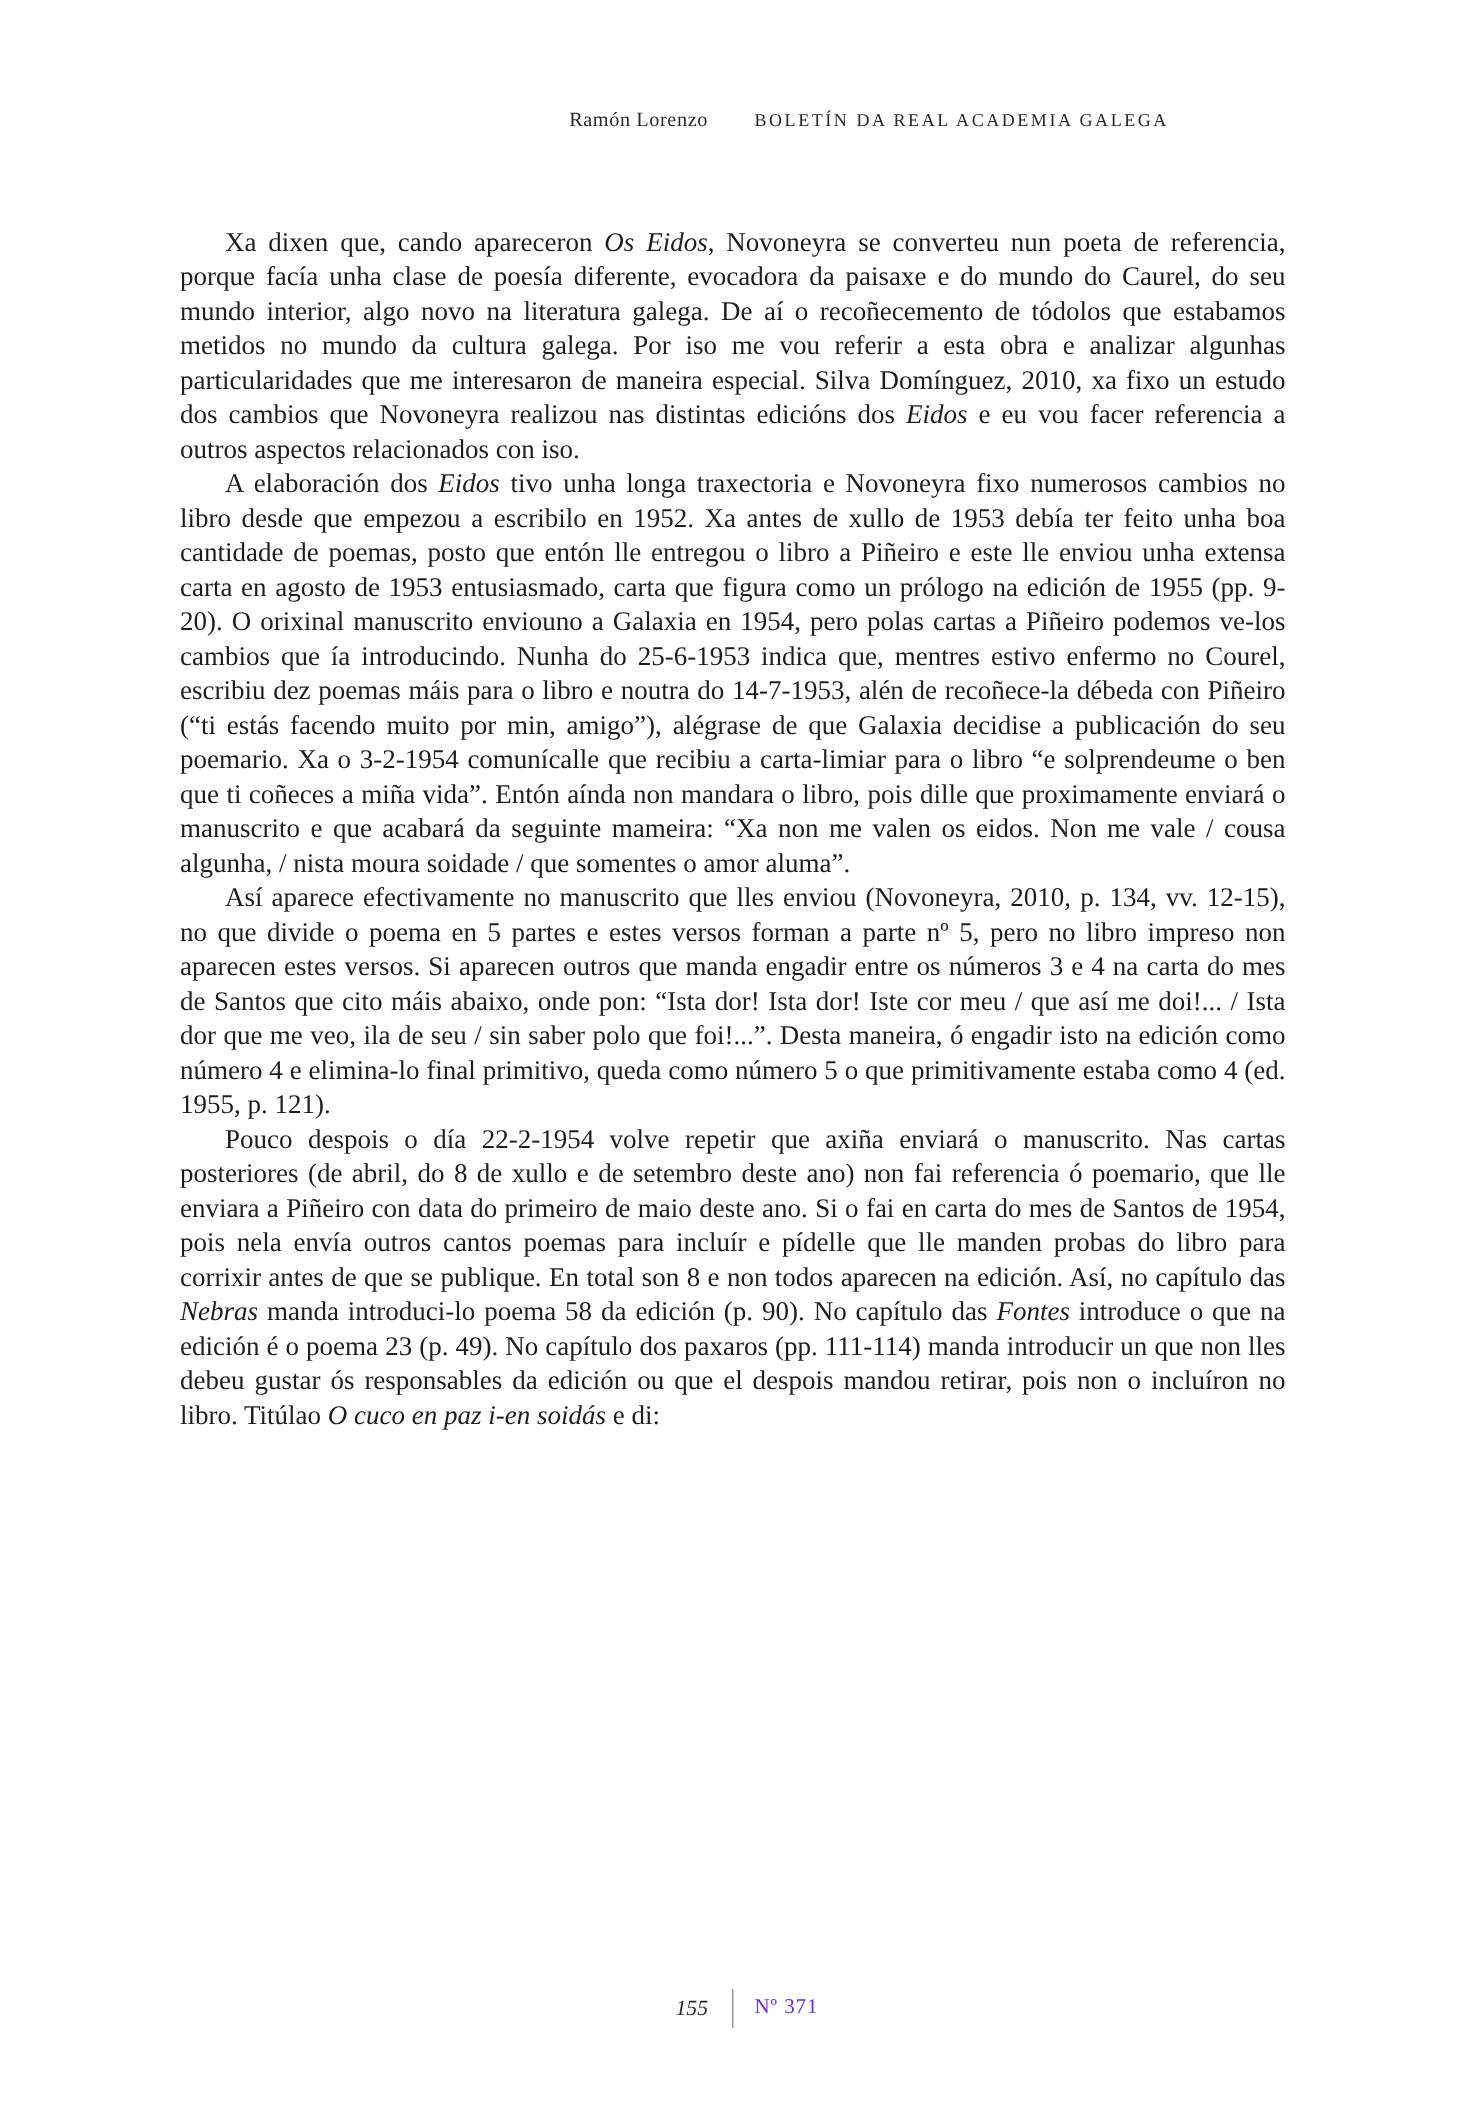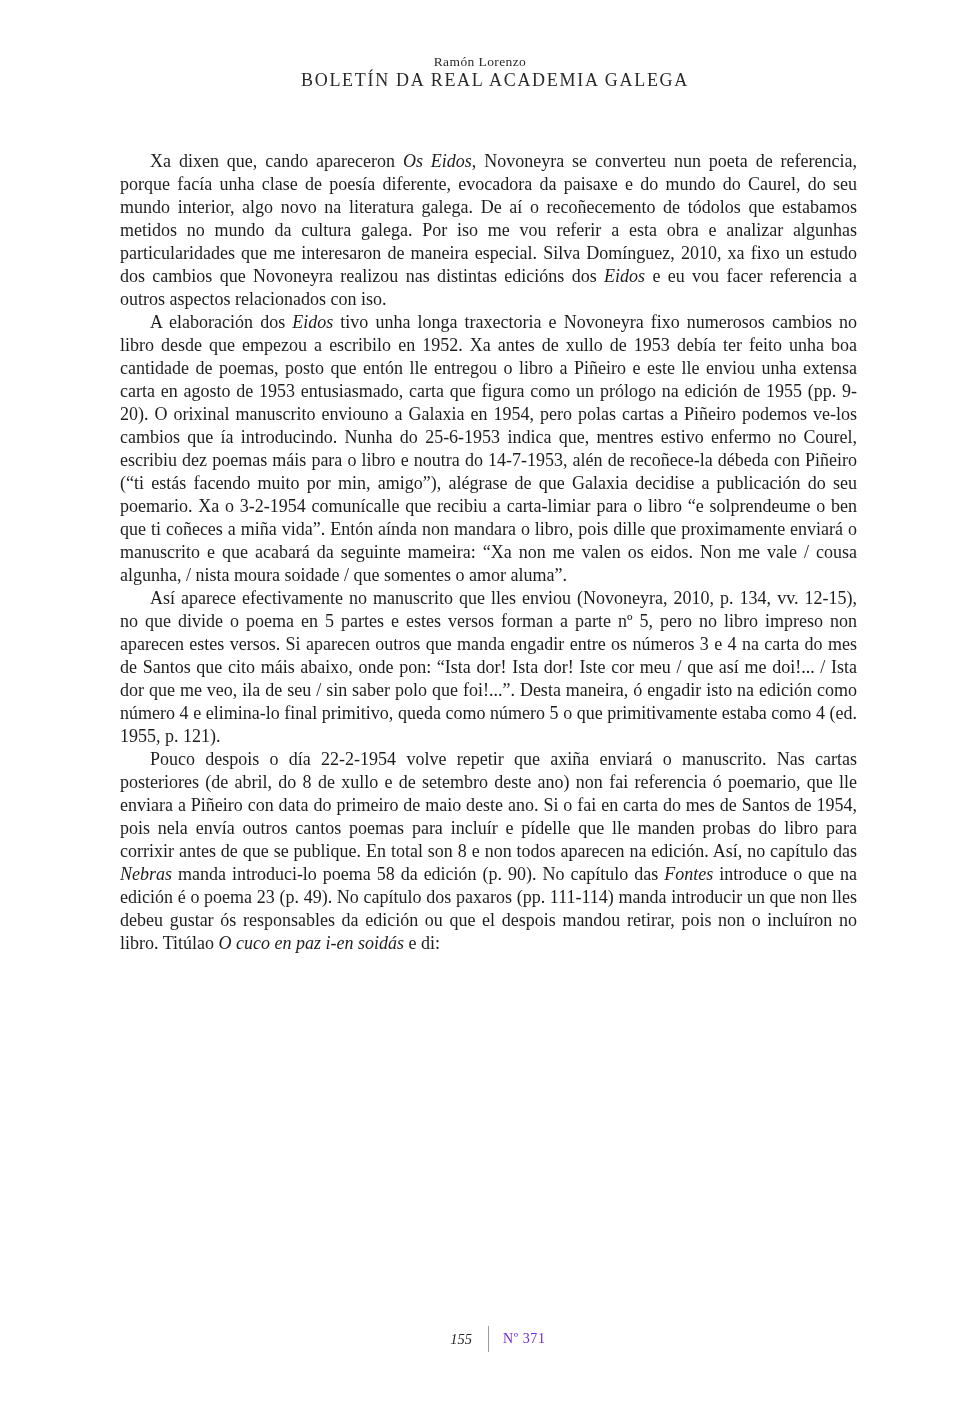--- a/index.html
+++ b/index.html
@@ -17,40 +17,39 @@
   }
 
   
   .page-header {
     position: absolute;
     top: 56px;
     left: 0;
     right: 0;
     height: 32px;
     display: flex;
-    align-items: center;
+    align-items: flex-end;
     justify-content: center;
-    flex-direction: column;
   }
   .page-header .side {
     flex: 1;
     display: flex;
     align-items: center;
   }
   .header-author {
     justify-content: flex-end;
     padding-right: 15px;
     font-size: 13.5px;
     letter-spacing: 0.4px;
     color: #2b2927;
   }
   .header-journal {
     justify-content: flex-start;
     padding-left: 15px;
-    font-size: 18px;
+    font-size: 12px;
     letter-spacing: 1.7px;
     color: #2b2927;
   }
   .vrule {
     width: 1px;
     background: var(--divider, #9a9a9a);
   }
 
   
   .article {

